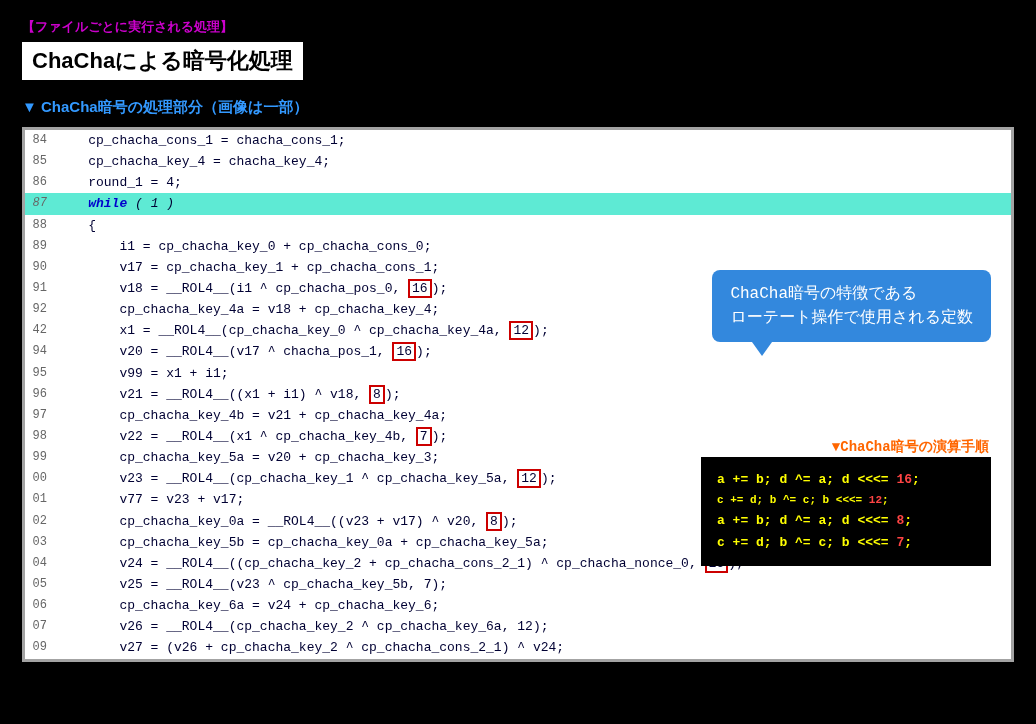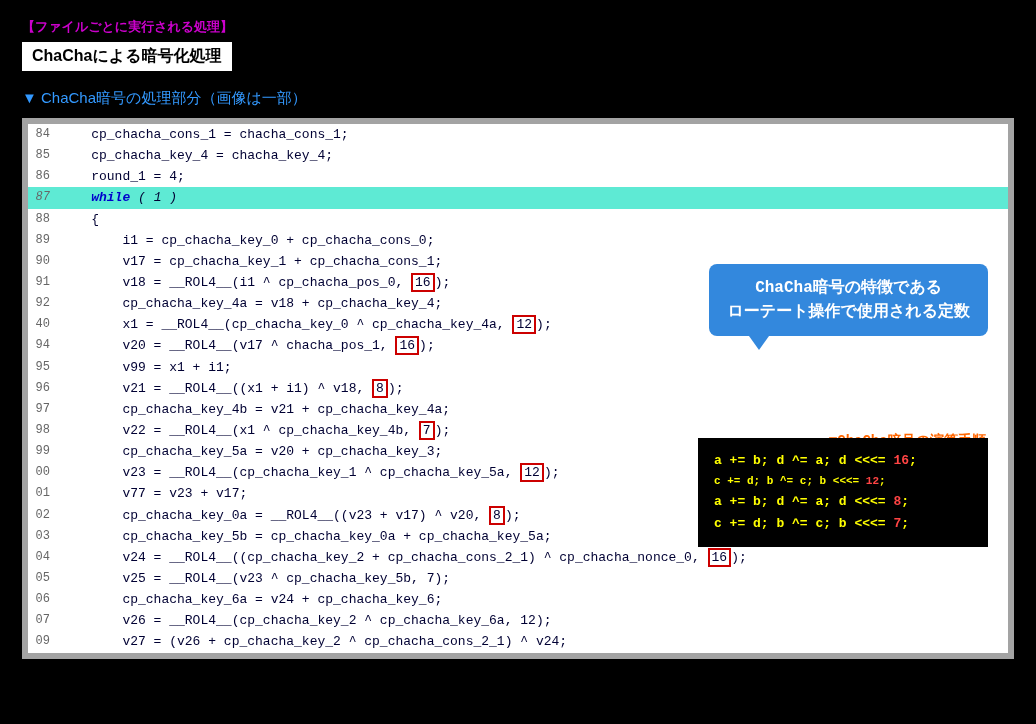--- a/index.html
+++ b/index.html
@@ -22,37 +22,37 @@
     .top-label {
       color: #cc00cc;
       font-size: 13px;
       font-weight: bold;
       margin-bottom: 6px;
     }
 
     .main-title {
       color: #000000;
       background: #ffffff;
-      font-size: 16px;
+      font-size: 22px;
       font-weight: bold;
       padding: 4px 10px;
       display: inline-block;
       margin-bottom: 18px;
     }
 
     .section-header {
       color: #3399ff;
       font-size: 15px;
-      font-weight: normal;
+      font-weight: bold;
       margin-bottom: 10px;
     }
 
     .code-section {
       background: #ffffff;
-      border: 6px solid #a3a3a3;
+      border: 3px solid #a3a3a3;
       padding: 0;
       position: relative;
       font-family: 'Courier New', 'MS Gothic', monospace;
       font-size: 13px;
     }
 
     .code-row {
       display: flex;
       align-items: flex-start;
       line-height: 1.55;
@@ -92,43 +92,42 @@
       display: inline;
     }
 
     .tooltip-bubble {
       position: absolute;
       right: 20px;
       top: 140px;
       background: #3388dd;
       color: #ffffff;
       font-size: 16px;
-      font-weight: bold;
+      font-weight: normal;
       padding: 12px 18px;
       border-radius: 8px;
-      text-align: center;
       line-height: 1.5;
       z-index: 10;
       min-width: 260px;
     }
 
     .tooltip-bubble::before {
       content: '';
       position: absolute;
       bottom: -14px;
       left: 40px;
       border-width: 14px 10px 0 10px;
       border-style: solid;
       border-color: #3388dd transparent transparent transparent;
     }
 
     .algo-box {
       position: absolute;
       right: 20px;
-      top: 314px;
+      top: 327px;
       background: #000000;
       color: #ffff00;
       font-size: 14px;
       font-weight: bold;
       padding: 12px 16px;
       border: none;
       min-width: 290px;
       line-height: 1.7;
       z-index: 10;
     }
@@ -174,21 +173,21 @@
     </div>
     <div class="code-row">
       <span class="line-num">91</span>
       <span class="code-content">        v18 = __ROL4__(i1 ^ cp_chacha_pos_0, <span class="highlight-box">16</span>);</span>
     </div>
     <div class="code-row">
       <span class="line-num">92</span>
       <span class="code-content">        cp_chacha_key_4a = v18 + cp_chacha_key_4;</span>
     </div>
     <div class="code-row">
-      <span class="line-num">40</span>
+      <span class="line-num">42</span>
       <span class="code-content">        x1 = __ROL4__(cp_chacha_key_0 ^ cp_chacha_key_4a, <span class="highlight-box">12</span>);</span>
     </div>
     <div class="code-row">
       <span class="line-num">94</span>
       <span class="code-content">        v20 = __ROL4__(v17 ^ chacha_pos_1, <span class="highlight-box">16</span>);</span>
     </div>
     <div class="code-row">
       <span class="line-num">95</span>
       <span class="code-content">        v99 = x1 + i1;</span>
     </div>

